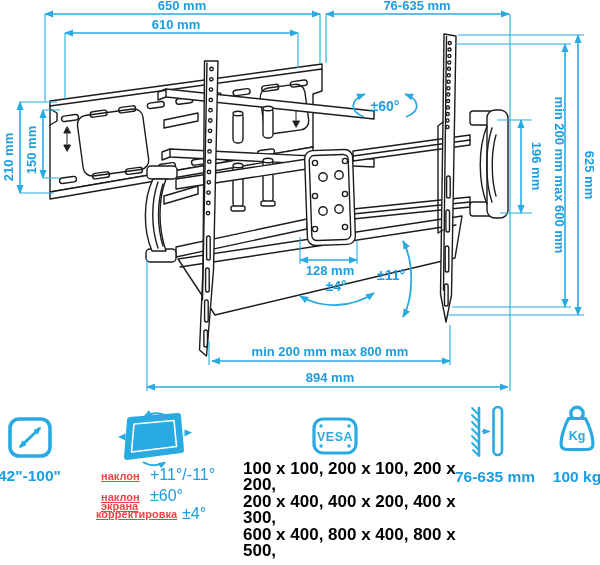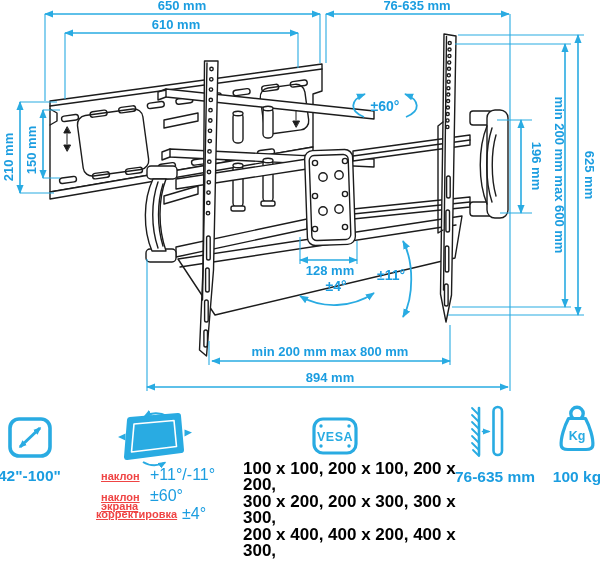--- a/index.html
+++ b/index.html
@@ -277,22 +277,22 @@
   <svg class="abs" style="left:311px;top:416px" width="48" height="40" viewBox="0 0 48 40">
     <rect x="3" y="3" width="42" height="34" rx="9" stroke="#29ABE2" stroke-width="3.2" fill="none"></rect>
     <circle cx="10" cy="10" r="1.7" fill="#29ABE2"></circle>
       <circle cx="38" cy="10" r="1.7" fill="#29ABE2"></circle>
     <circle cx="10" cy="30" r="1.7" fill="#29ABE2"></circle>
       <circle cx="38" cy="30" r="1.7" fill="#29ABE2"></circle>
     <text class="vesa-t" x="24" y="24.5" text-anchor="middle">VESA</text>
   </svg>
   <div class="vesa-list">
     <div>100 x 100, 200 x 100, 200 x 200,</div>
-    <div>300 x 200, 200 x 300, 300 x 300,</div>
     <div>200 x 400, 400 x 200, 400 x 300,</div>
+    <div>600 x 400, 800 x 400, 800 x 500,</div>
   </div>
 
   <svg class="abs" style="left:468px;top:403px;overflow:visible" width="46" height="58" viewBox="0 0 46 58">
     <g stroke="#29ABE2" fill="none" stroke-linecap="round">
       <path d="M11,5 V52" stroke-width="2.6"></path>
       <path d="M11,12 L4,5 M11,19 L4,12 M11,26 L4,19 M11,33 L4,26 M11,40 L4,33 M11,47 L4,40 M11,53 L5,47" stroke-width="1.8"></path>
       <path d="M14.5,28.5 H21" stroke-width="1.6" marker-end="url(#abs)"></path>
       <rect x="25.5" y="4" width="8.5" height="48" rx="4.2" stroke-width="2.6"></rect>
     </g>
   </svg>

